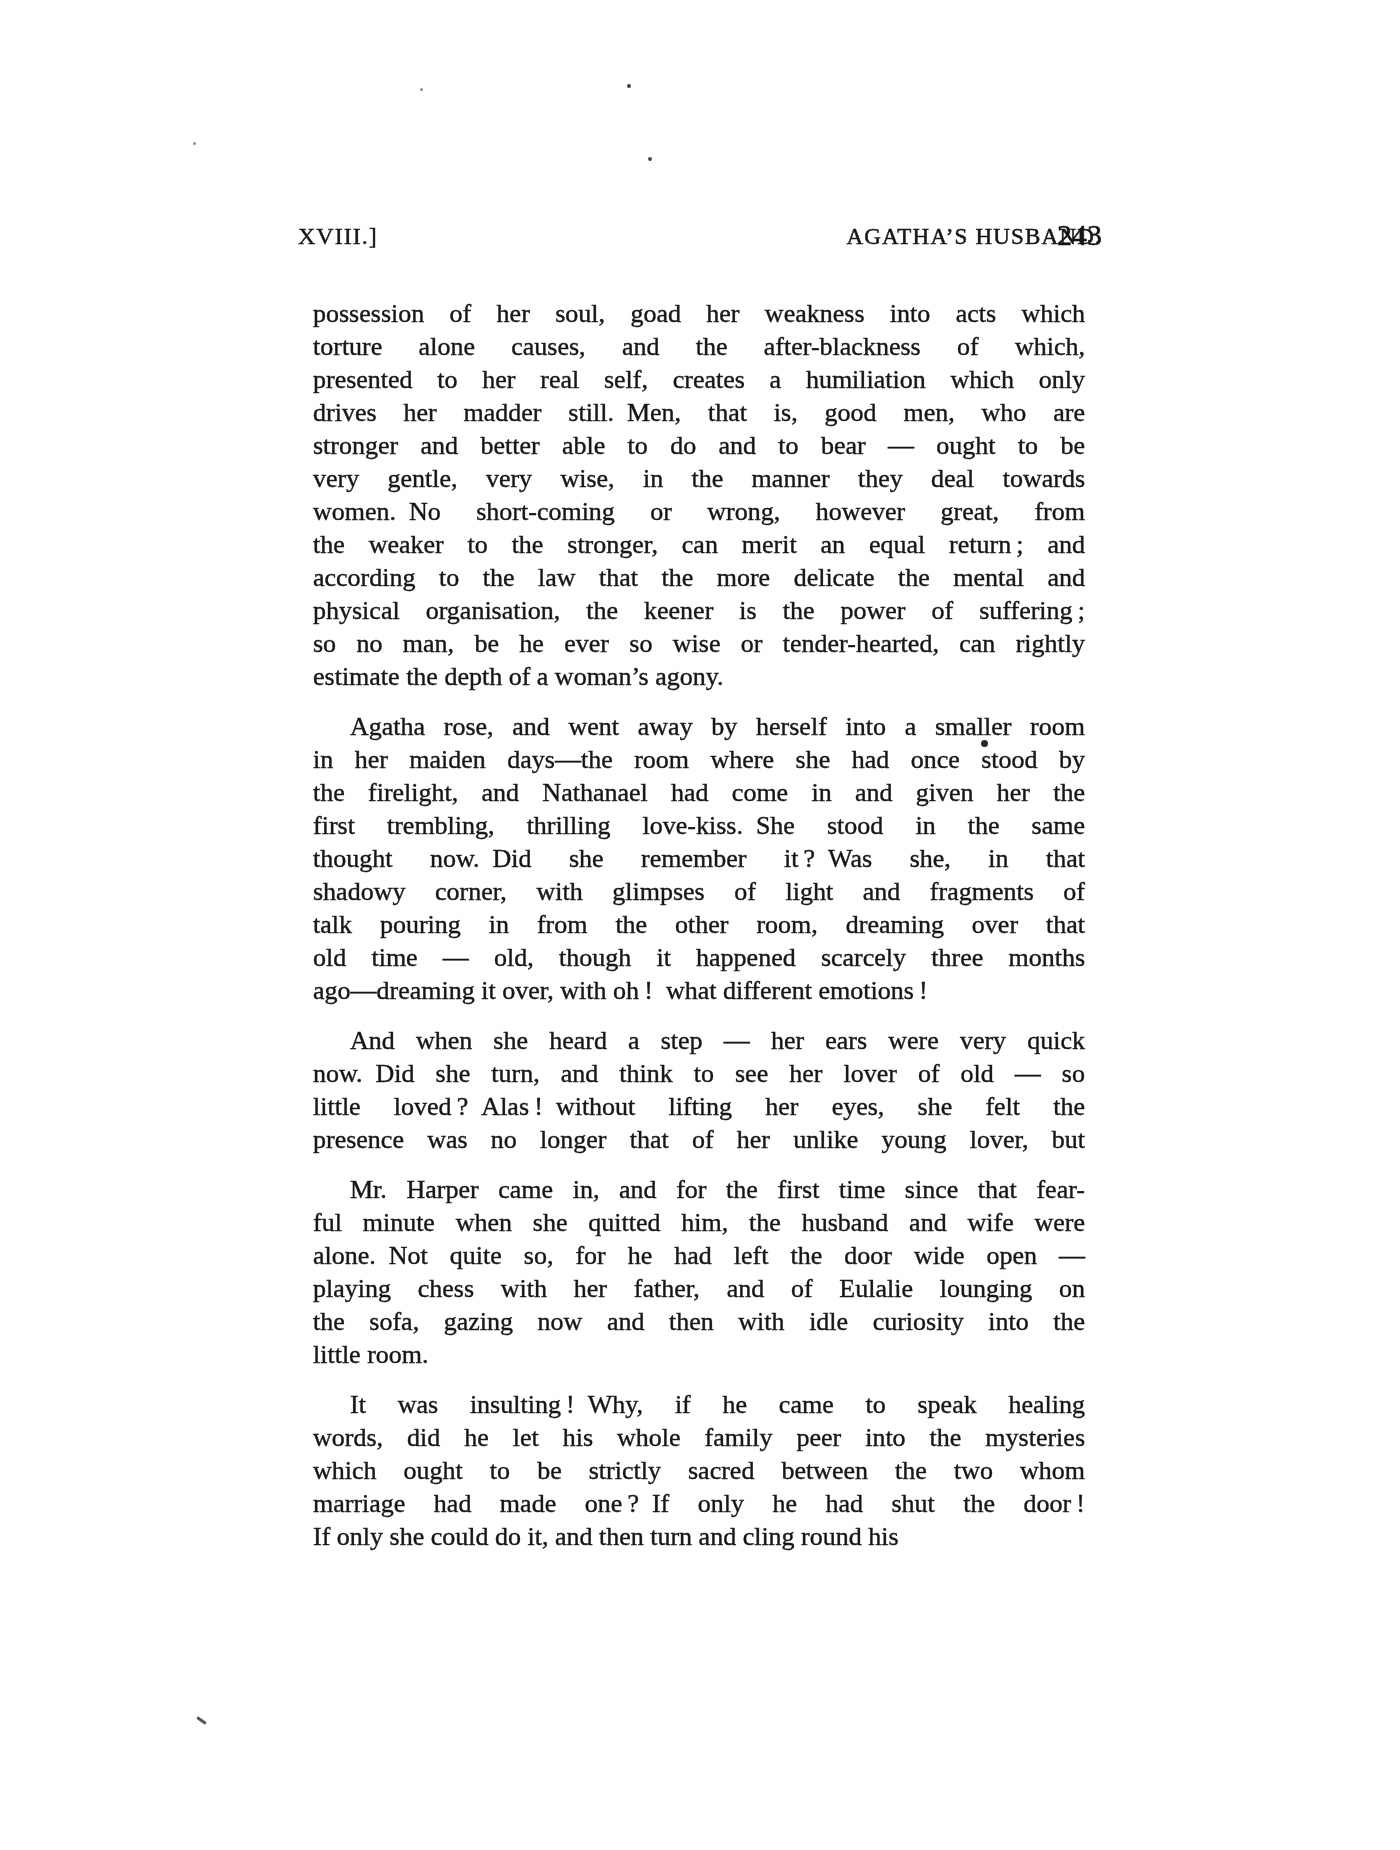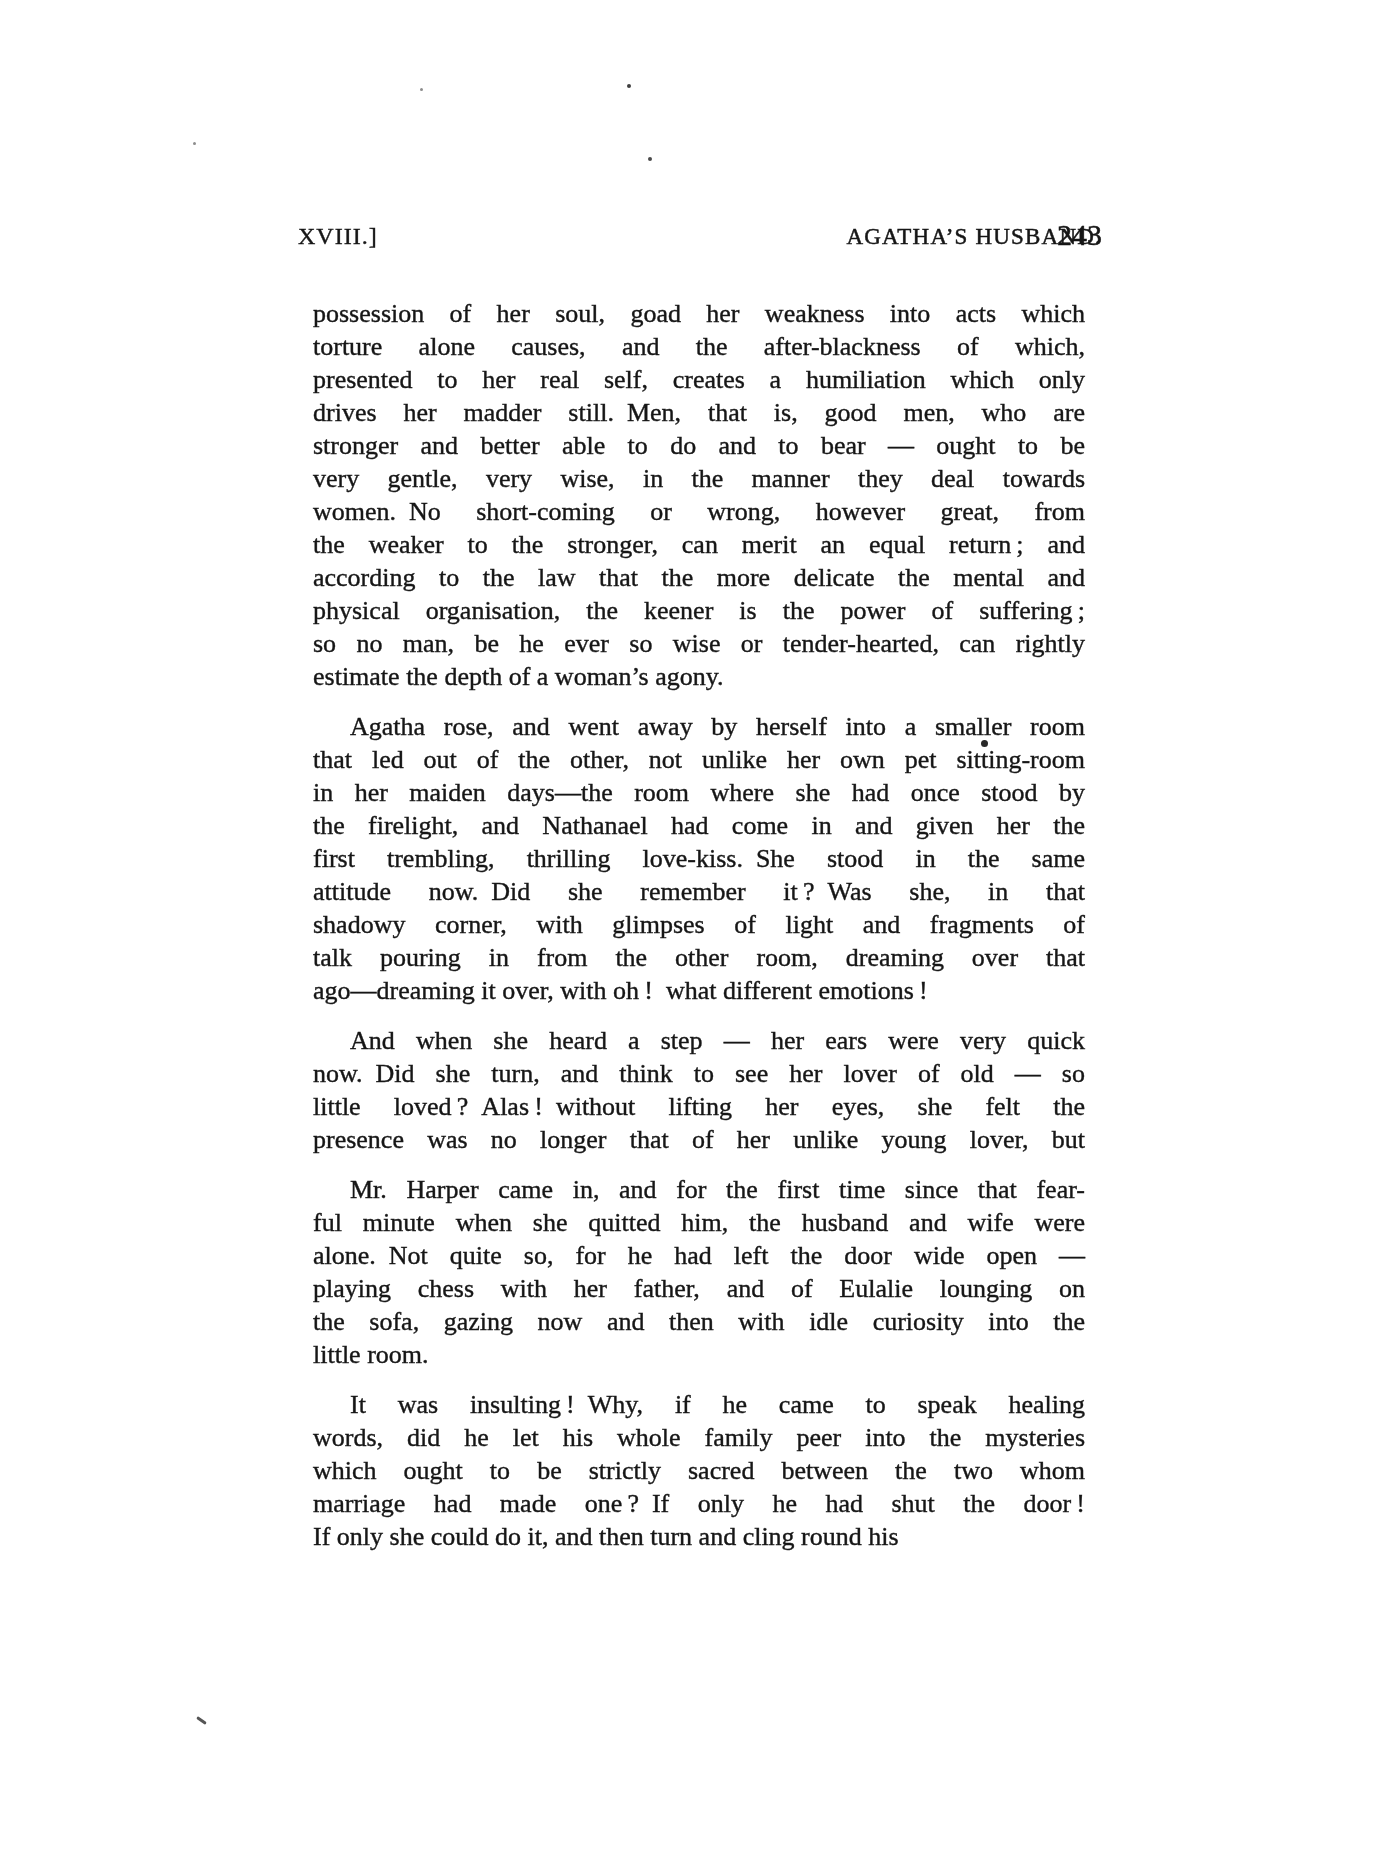--- a/index.html
+++ b/index.html
@@ -100,27 +100,27 @@
         <div class="line">very gentle, very wise, in the manner they deal towards</div>
         <div class="line">women. No short-coming or wrong, however great, from</div>
         <div class="line">the weaker to the stronger, can merit an equal return ; and</div>
         <div class="line">according to the law that the more delicate the mental and</div>
         <div class="line">physical organisation, the keener is the power of suffering ;</div>
         <div class="line">so no man, be he ever so wise or tender-hearted, can rightly</div>
         <div class="line para-end">estimate the depth of a woman’s agony.</div>
       </div>
       <div class="paragraph">
         <div class="line indent">Agatha rose, and went away by herself into a smaller room</div>
-        <div class="line">that led out of the other, not unlike her own pet sitting-room</div>
         <div class="line">in her maiden days—the room where she had once stood by</div>
         <div class="line">the firelight, and Nathanael had come in and given her the</div>
         <div class="line">first trembling, thrilling love-kiss. She stood in the same</div>
-        <div class="line">attitude now. Did she remember it ? Was she, in that</div>
+        <div class="line">thought now. Did she remember it ? Was she, in that</div>
         <div class="line">shadowy corner, with glimpses of light and fragments of</div>
         <div class="line">talk pouring in from the other room, dreaming over that</div>
+        <div class="line">old time — old, though it happened scarcely three months</div>
         <div class="line para-end">ago—dreaming it over, with oh ! what different emotions !</div>
       </div>
       <div class="paragraph">
         <div class="line indent">And when she heard a step — her ears were very quick</div>
         <div class="line">now. Did she turn, and think to see her lover of old — so</div>
         <div class="line">little loved ? Alas ! without lifting her eyes, she felt the</div>
         <div class="line">presence was no longer that of her unlike young lover, but</div>
       </div>
       <div class="paragraph">
         <div class="line indent">Mr. Harper came in, and for the first time since that fear-</div>

